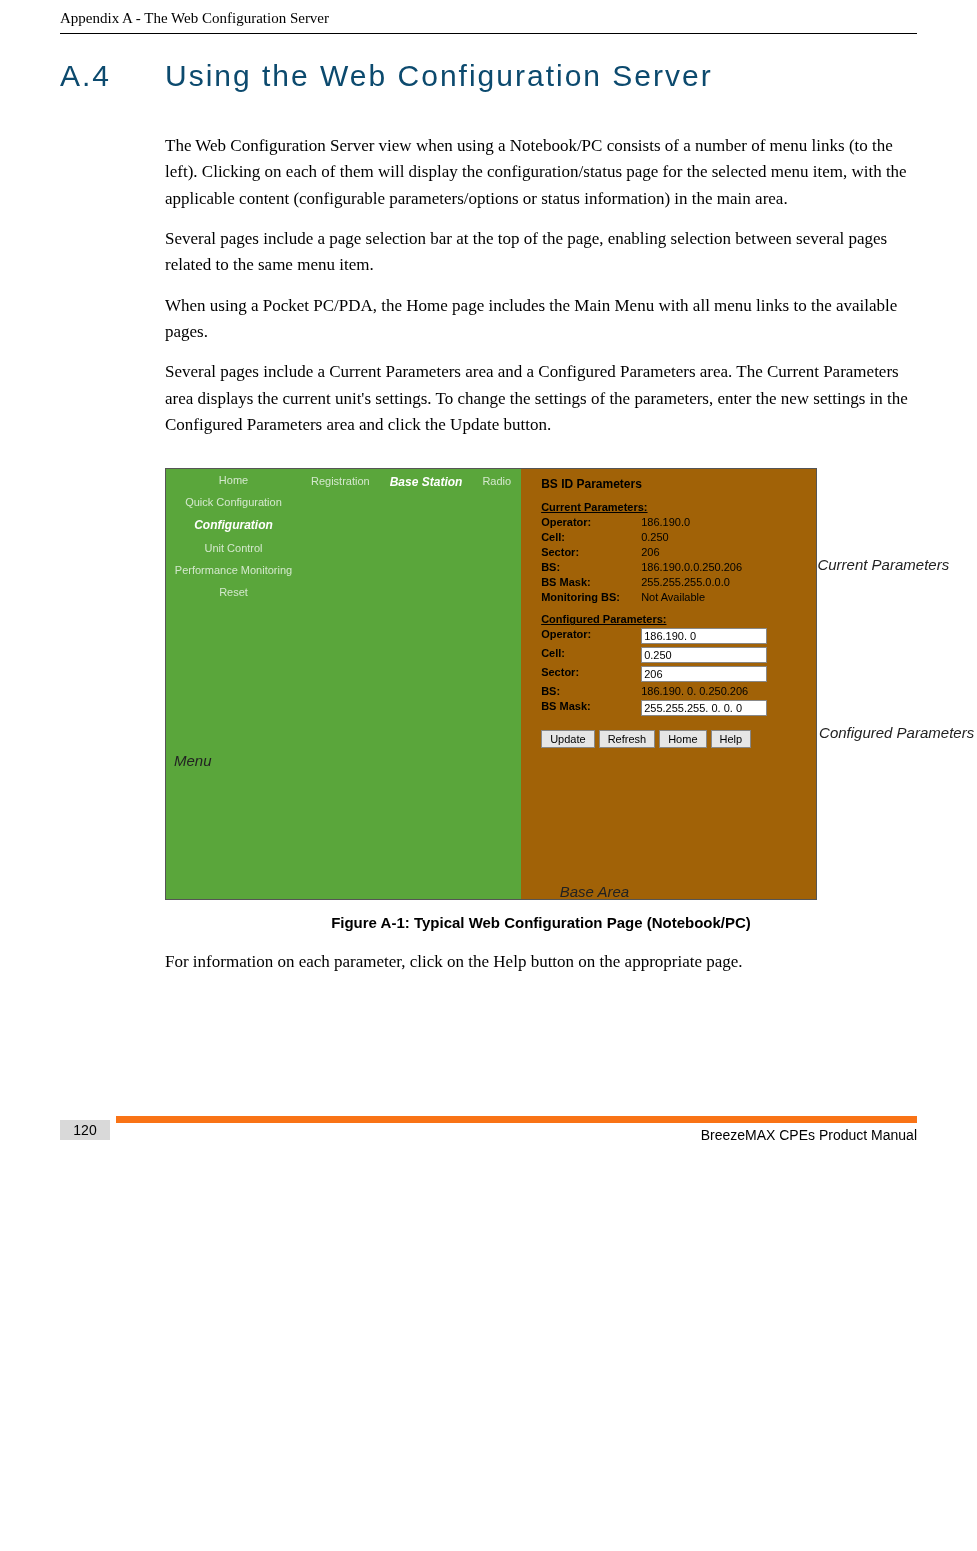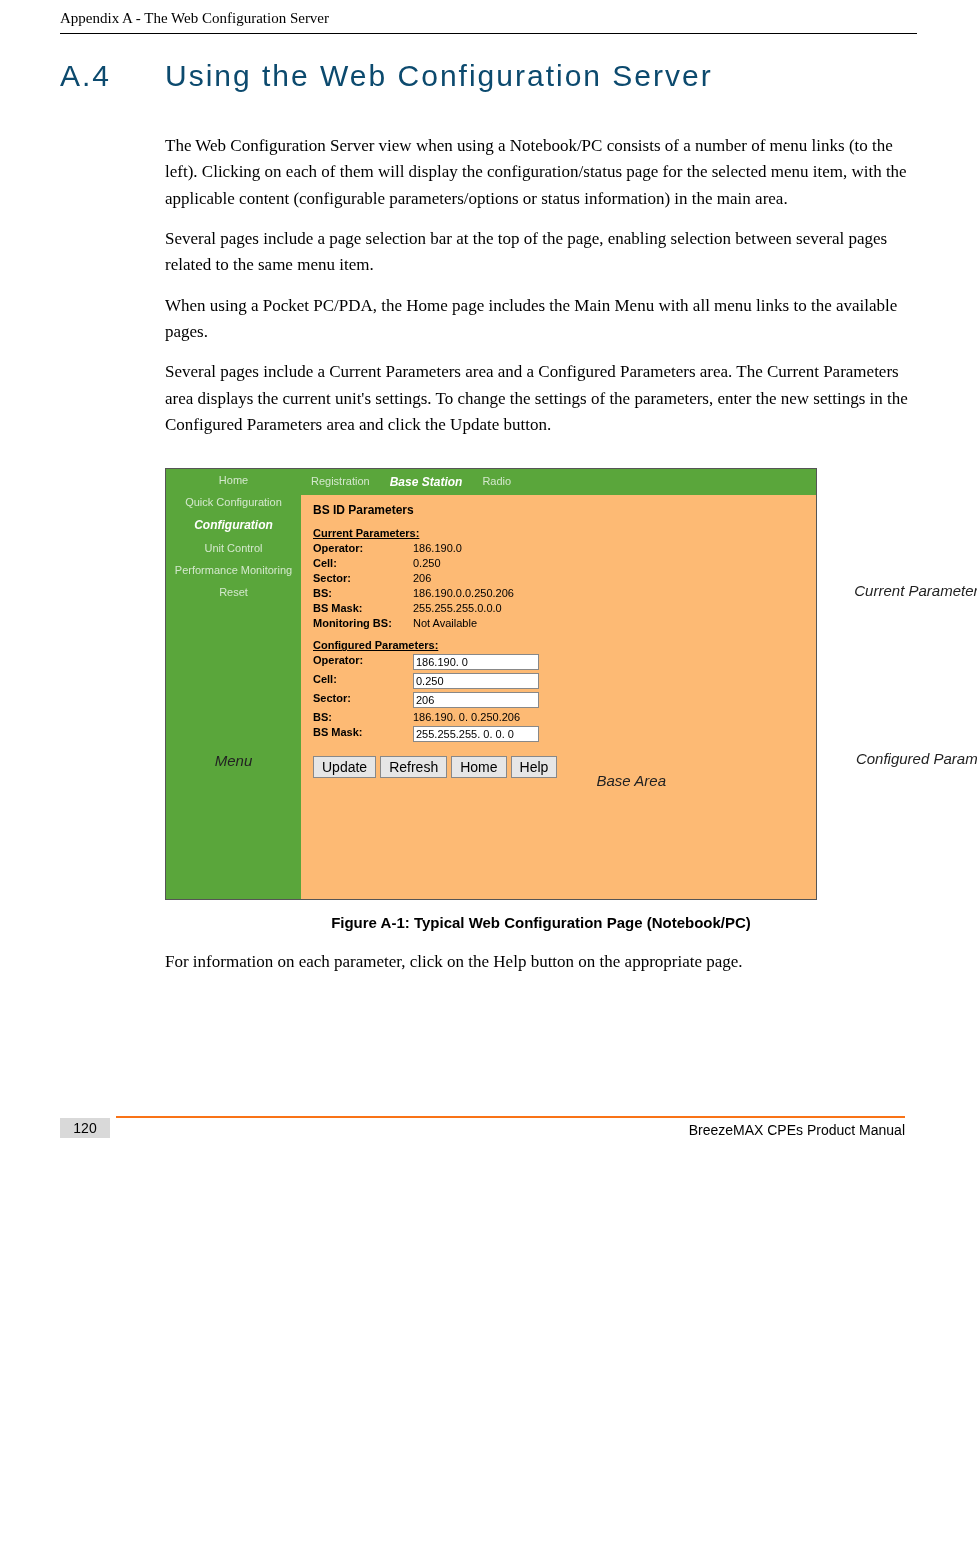--- a/index.html
+++ b/index.html
@@ -69,49 +69,48 @@
     .sidebar-item.active {
       color: #fff;
       font-weight: bold;
       font-style: italic;
       font-size: 12px;
     }
     .sidebar-item.muted { color: #d4e8cd; }
     .menu-label {
       position: absolute;
       bottom: 130px;
-      left: 0;
+      left: 8px;
       right: 0;
-      text-align: center;
       font-style: italic;
       color: #222;
       font-size: 15px;
     }
     .main-area {
       flex: 1;
-      background: #fdba74;
-      display: flex;
-      flex-direction: column;
+      background: #a16207;
+      display: flex;
+      flex-direction: row;
     }
     .tabbar {
       background: #5aa63b;
       color: #fff;
       font-size: 11px;
       padding: 6px 10px;
       display: flex;
       gap: 20px;
     }
     .tabbar .active-tab {
       font-weight: bold;
       font-style: italic;
       font-size: 12px;
     }
     .tabbar .muted-tab { color: #d4e8cd; }
     .content {
-      padding: 6px 12px 10px 12px;
+      padding: 6px 12px 10px 20px;
       font-size: 11px;
       position: relative;
     }
     .content h4 {
       margin: 2px 0 10px 0;
       font-size: 12px;
       font-weight: bold;
     }
     .param-heading {
       text-decoration: underline;
@@ -138,21 +137,21 @@
       background: #fff;
     }
     .btn-row {
       margin-top: 14px;
       display: flex;
       gap: 4px;
     }
     .btn {
       background: #e6e6e6;
       border: 1px solid #888;
-      font-size: 14px;
+      font-size: 11px;
       padding: 2px 8px;
       cursor: pointer;
     }
     .annot {
       position: absolute;
       font-style: italic;
       font-size: 15px;
       color: #222;
       font-family: Arial, sans-serif;
     }
@@ -175,23 +174,23 @@
       background: #d9d9d9;
       width: 50px;
       height: 20px;
       display: flex;
       align-items: center;
       justify-content: center;
       font-size: 14px;
       font-family: Arial, sans-serif;
     }
     .footer-rule {
-      border-top: 2px solid #f97316;
+      border-top: 7px solid #f97316;
       flex: 1;
-      margin: 0 12px 22px 6px;
+      margin: 0 0 22px 6px;
       position: relative;
     }
     .footer-title {
       position: absolute;
       right: 0;
       top: 4px;
       font-size: 14px;
       font-family: Arial, sans-serif;
     }
   </style>

